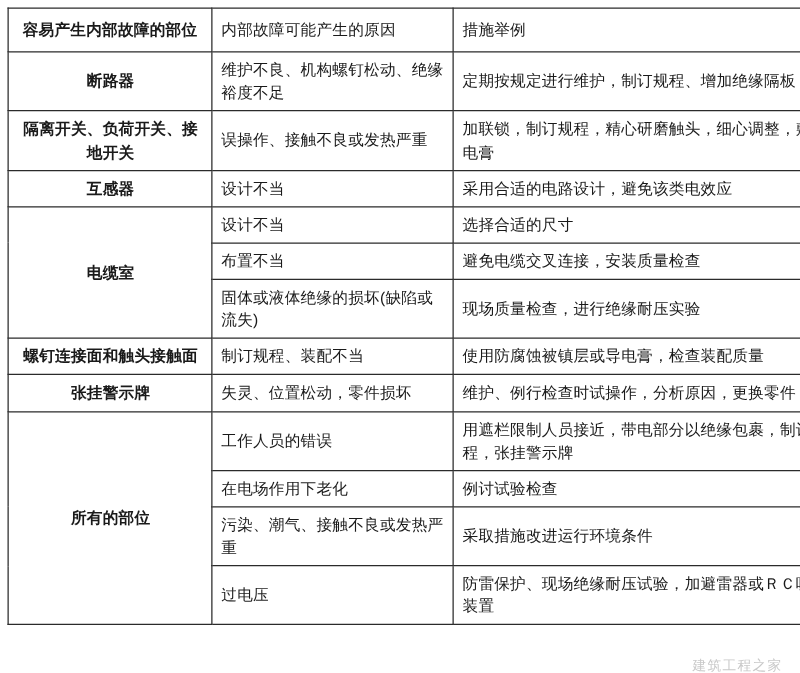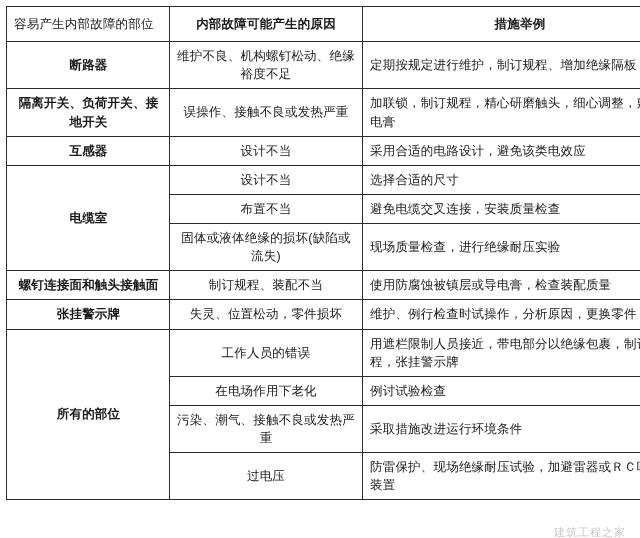--- a/index.html
+++ b/index.html
@@ -35,40 +35,40 @@
     line-height: 1.45;
     letter-spacing: 0.2px;
     word-break: break-all;
   }
   td.col-part {
     width: 148px;
     text-align: center;
     font-weight: bold;
   }
   td.col-part.head {
-    font-weight: normal;
-    text-align: left;
+    font-weight: bold;
+    text-align: center;
   }
   td.col-cause {
     width: 178px;
     text-align: center;
   }
   td.col-cause.body {
-    text-align: center;
+    text-align: left;
   }
   td.col-measure {
     width: 300px;
     text-align: center;
   }
   td.col-measure.body {
     text-align: left;
   }
   tr.header-row td {
-    font-weight: bold;
-    text-align: center;
+    font-weight: normal;
+    text-align: left;
     vertical-align: middle;
     padding: 8px 7px;
   }
   td.col-part.body {
     text-align: center;
     font-weight: bold;
     padding-left: 8px;
   }
   .watermark {
     position: absolute;

